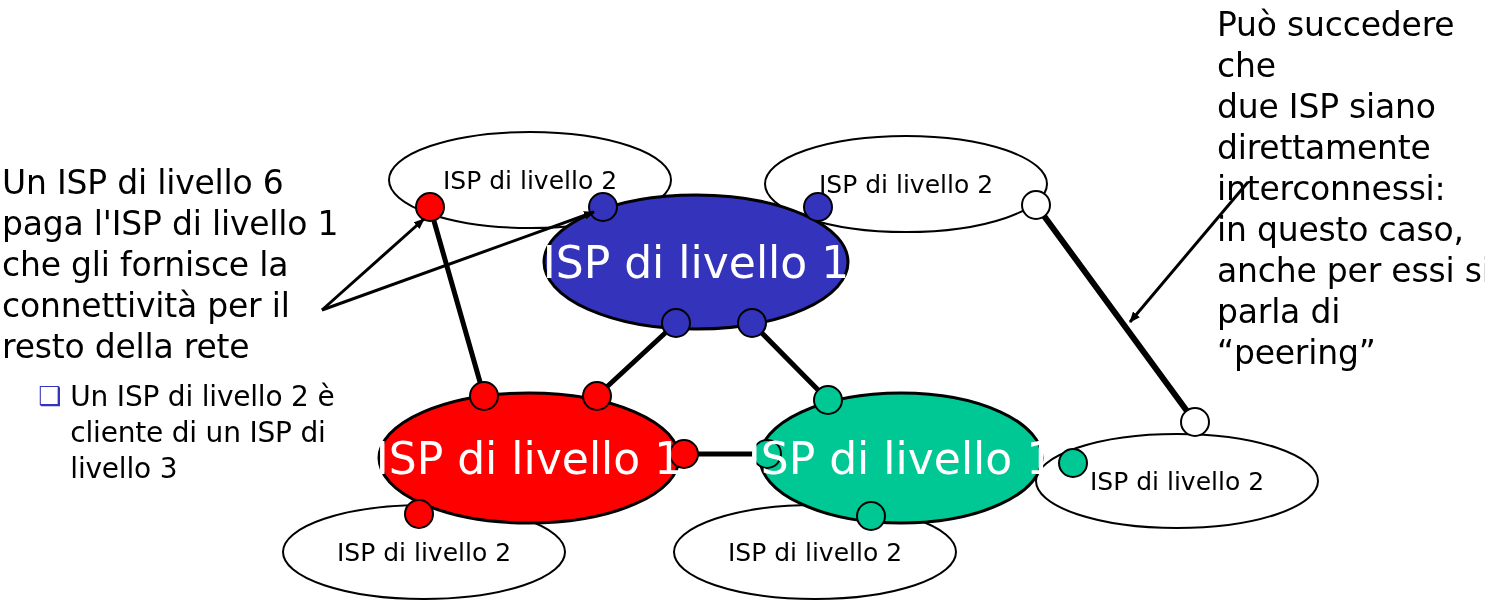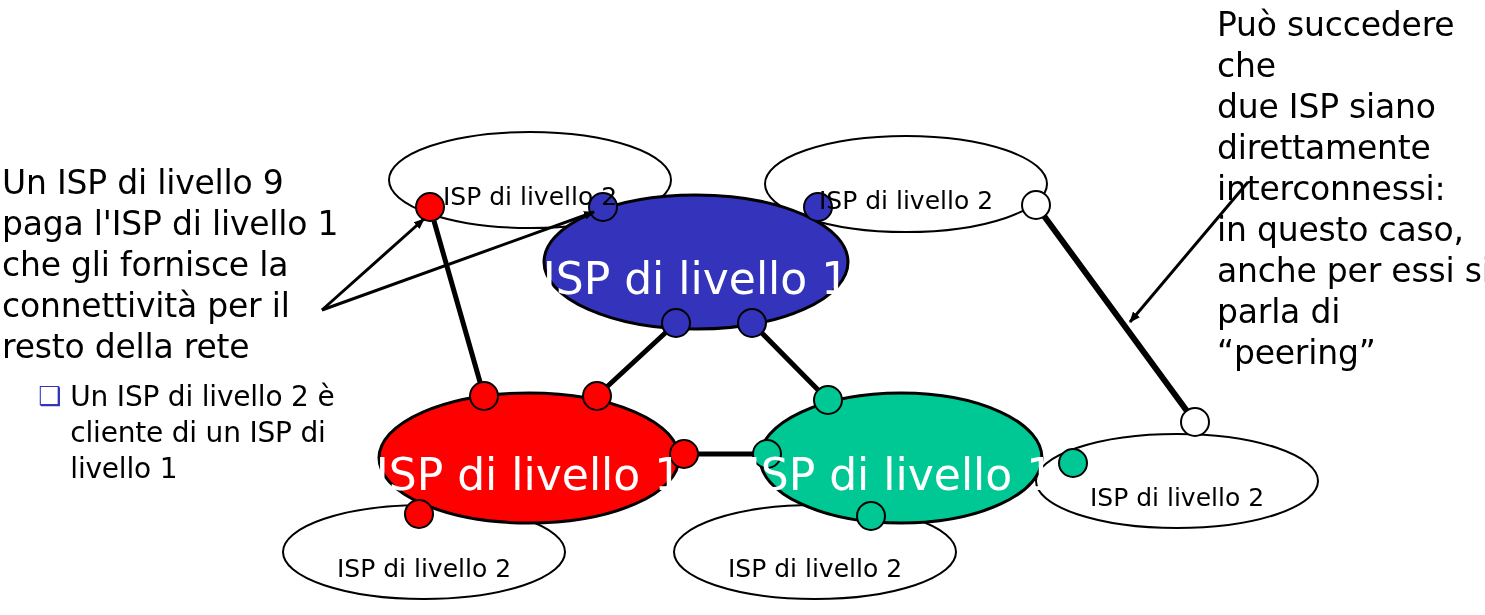--- a/index.html
+++ b/index.html
@@ -63,21 +63,20 @@
     left: 1217px;
     top: 4px;
     width: 275px;
   }
   .ellipse-label {
     position: absolute;
     text-align: center;
     font-family: "DejaVu Sans", "Liberation Sans", sans-serif;
     white-space: nowrap;
     pointer-events: none;
-    margin-top: 16px;
   }
   .tier2-label {
     font-size: 25px;
     color: #000000;
   }
   .tier1-label {
     font-size: 44px;
     color: #ffffff;
   }
 </style>
@@ -140,31 +139,31 @@
       <div class="ellipse-label tier1-label" style="color: rgb(255, 255, 255); left: 696px; top: 262px; transform: translate(-50%, -50%);">ISP di livello 1</div>
       <div class="ellipse-label tier1-label" style="color: rgb(255, 255, 255); left: 529px; top: 458px; transform: translate(-50%, -50%);">ISP di livello 1</div>
       <div class="ellipse-label tier1-label" style="color: rgb(255, 255, 255); left: 901px; top: 458px; transform: translate(-50%, -50%);">ISP di livello 1</div>
       <div class="ellipse-label tier2-label" style="color: rgb(0, 0, 0); left: 530px; top: 180px; transform: translate(-50%, -50%);">ISP di livello 2</div>
       <div class="ellipse-label tier2-label" style="color: rgb(0, 0, 0); left: 906px; top: 184px; transform: translate(-50%, -50%);">ISP di livello 2</div>
       <div class="ellipse-label tier2-label" style="color: rgb(0, 0, 0); left: 424px; top: 552px; transform: translate(-50%, -50%);">ISP di livello 2</div>
       <div class="ellipse-label tier2-label" style="color: rgb(0, 0, 0); left: 815px; top: 552px; transform: translate(-50%, -50%);">ISP di livello 2</div>
       <div class="ellipse-label tier2-label" style="color: rgb(0, 0, 0); left: 1177px; top: 481px; transform: translate(-50%, -50%);">ISP di livello 2</div>
     </div>
 
-  <div class="body-text" id="left-caption">Un ISP di livello 9
+  <div class="body-text" id="left-caption">Un ISP di livello 6
 paga l'ISP di livello 1
 che gli fornisce la
 connettività per il
 resto della rete</div>
 
   <div id="left-sub-wrap">
     <span id="sub-bullet">❑</span>
     <span id="sub-bullet-text">Un ISP di livello 2 è
 cliente di un ISP di
-livello 1</span>
+livello 3</span>
   </div>
 
   <div class="body-text" id="right-caption">Può succedere che
 due ISP siano
 direttamente
 interconnessi:
 in questo caso,
 anche per essi si
 parla di “peering”</div>
 

